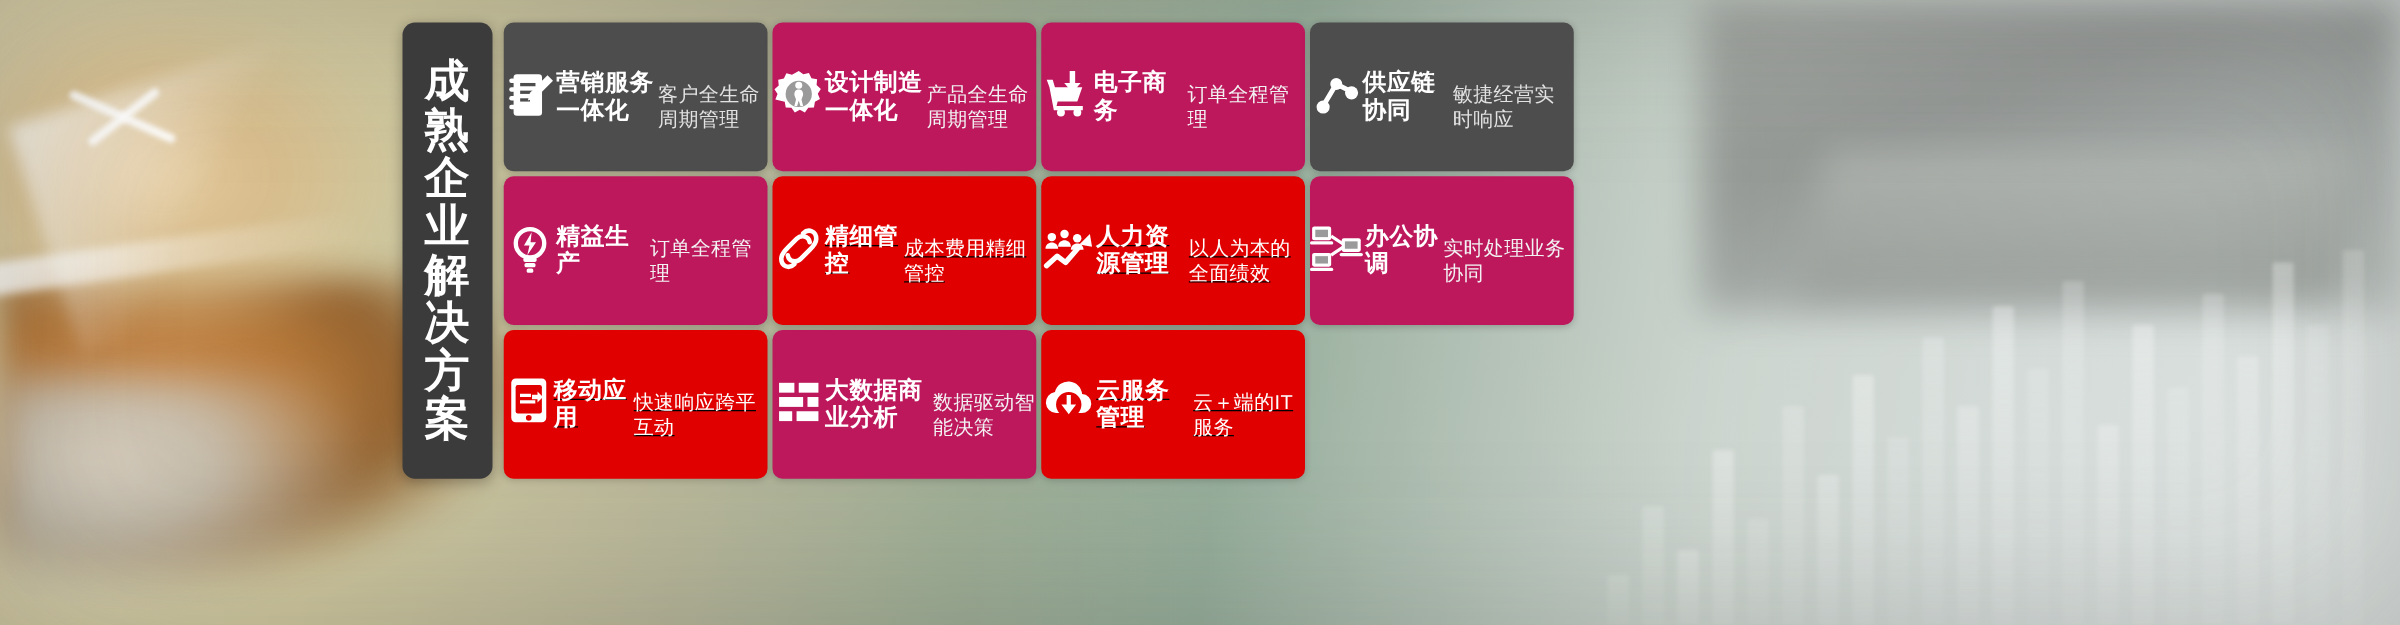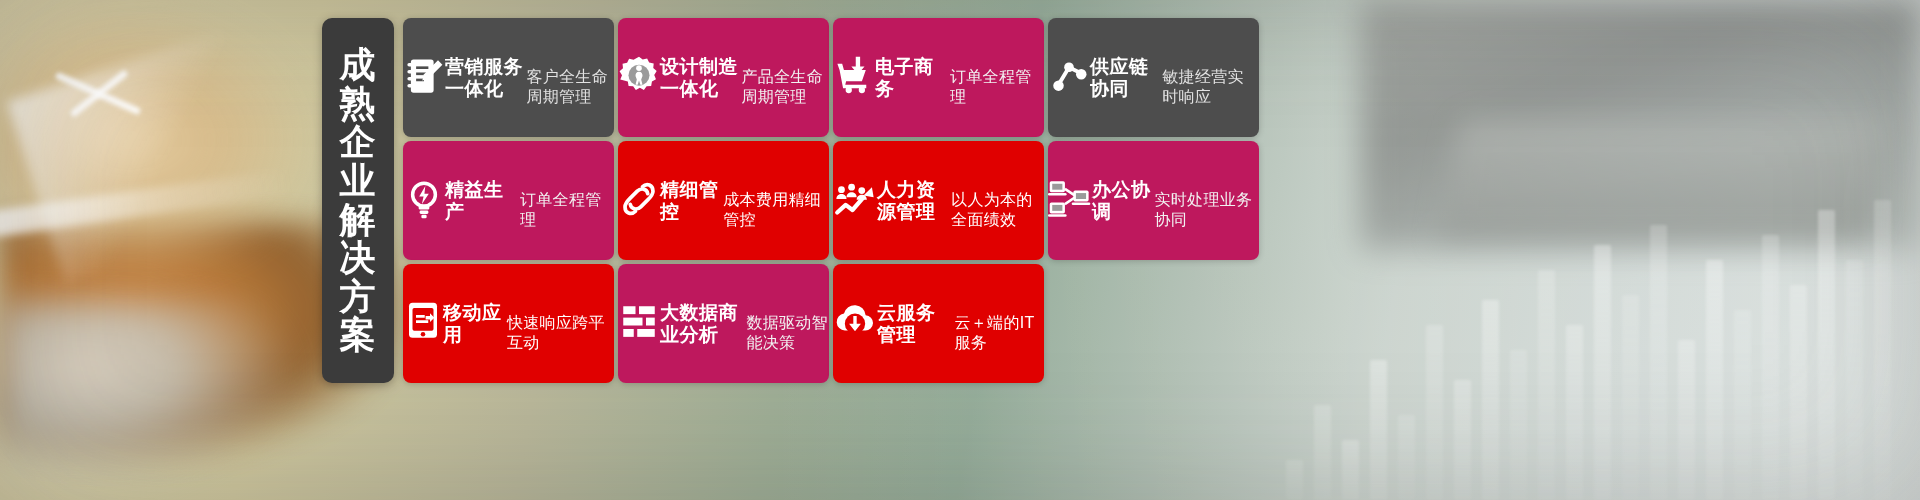--- a/index.html
+++ b/index.html
@@ -72,21 +72,21 @@
     overflow:hidden;
   }
   .card .ico{height:44px;display:flex;align-items:flex-end;justify-content:center;margin-bottom:6px;}
   .card .ico svg{display:block;}
   .card .t{color:#fff;font-weight:bold;font-size:19px;letter-spacing:.5px;line-height:1.15;}
   .card .s{color:#f0f0f0;font-size:16px;margin-top:18px;line-height:1.2;letter-spacing:.3px;}
   .dark{background:#4d4d4d;}
   .dark .s{color:#e2e2e2;}
   .gray{background:#be185d;}
   .gray .s{color:#f2f2f2;}
-  .red{background:#e00000;}
+  .red{background:#e00000;text-decoration:underline;}
   .red .s{color:#ffffff;}
 </style>
 </head>
 <body>
 
 <div class="stage">
 
   <div class="bg">
     <div class="bg-base"></div>
     <div class="bg-laptop"></div>

